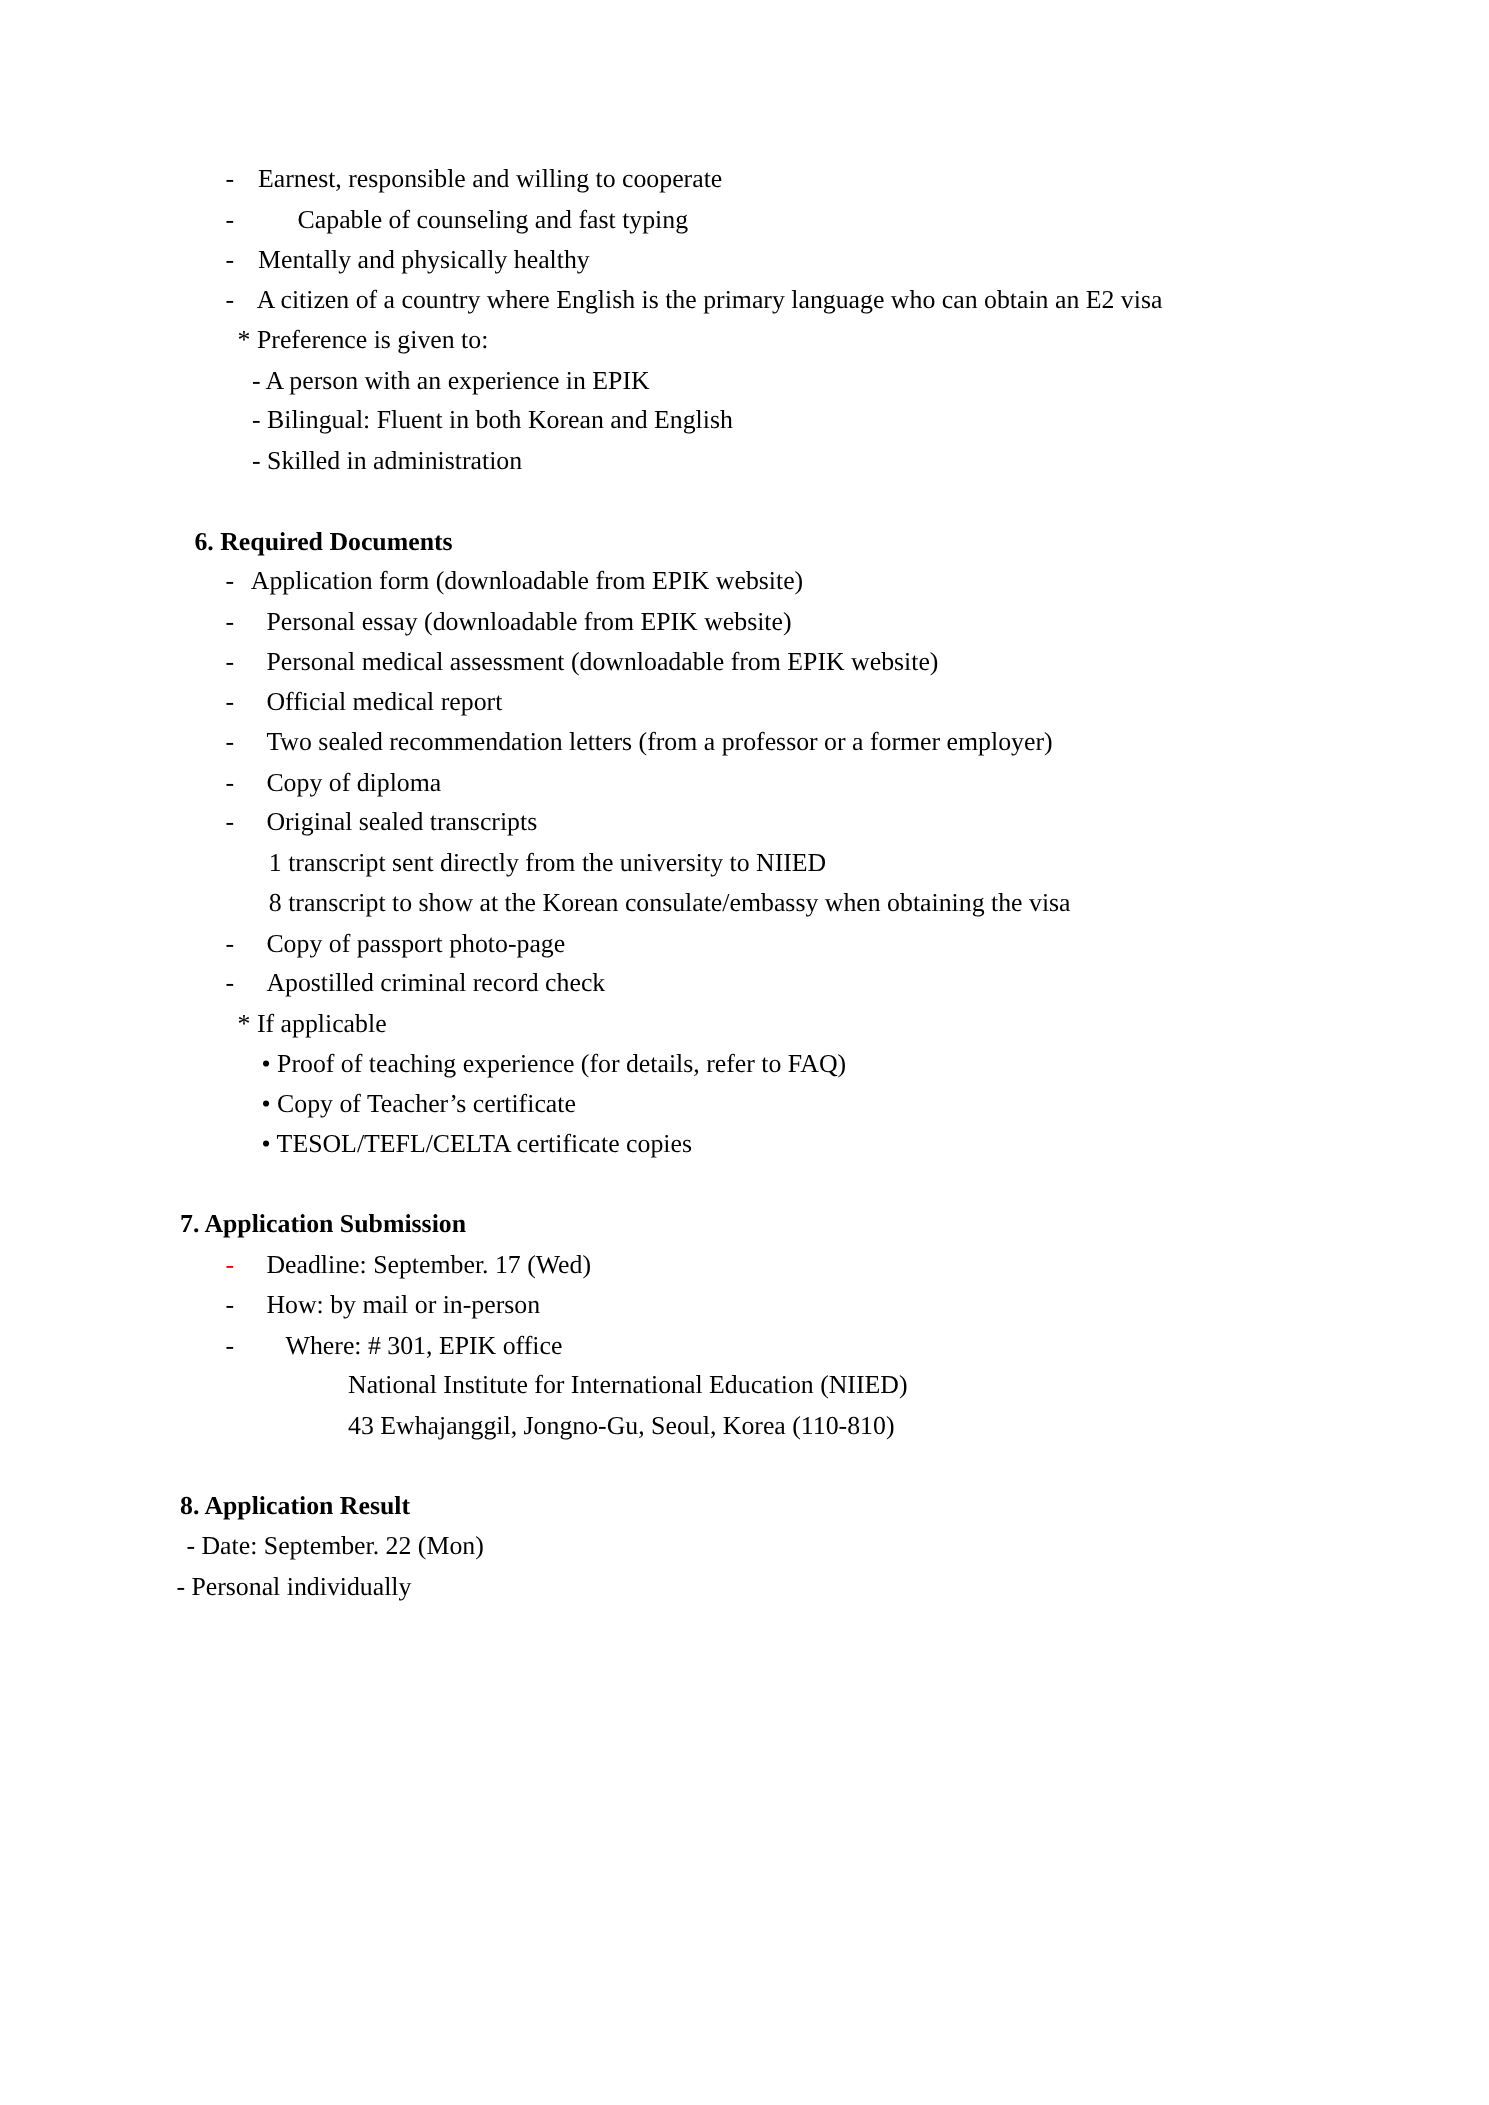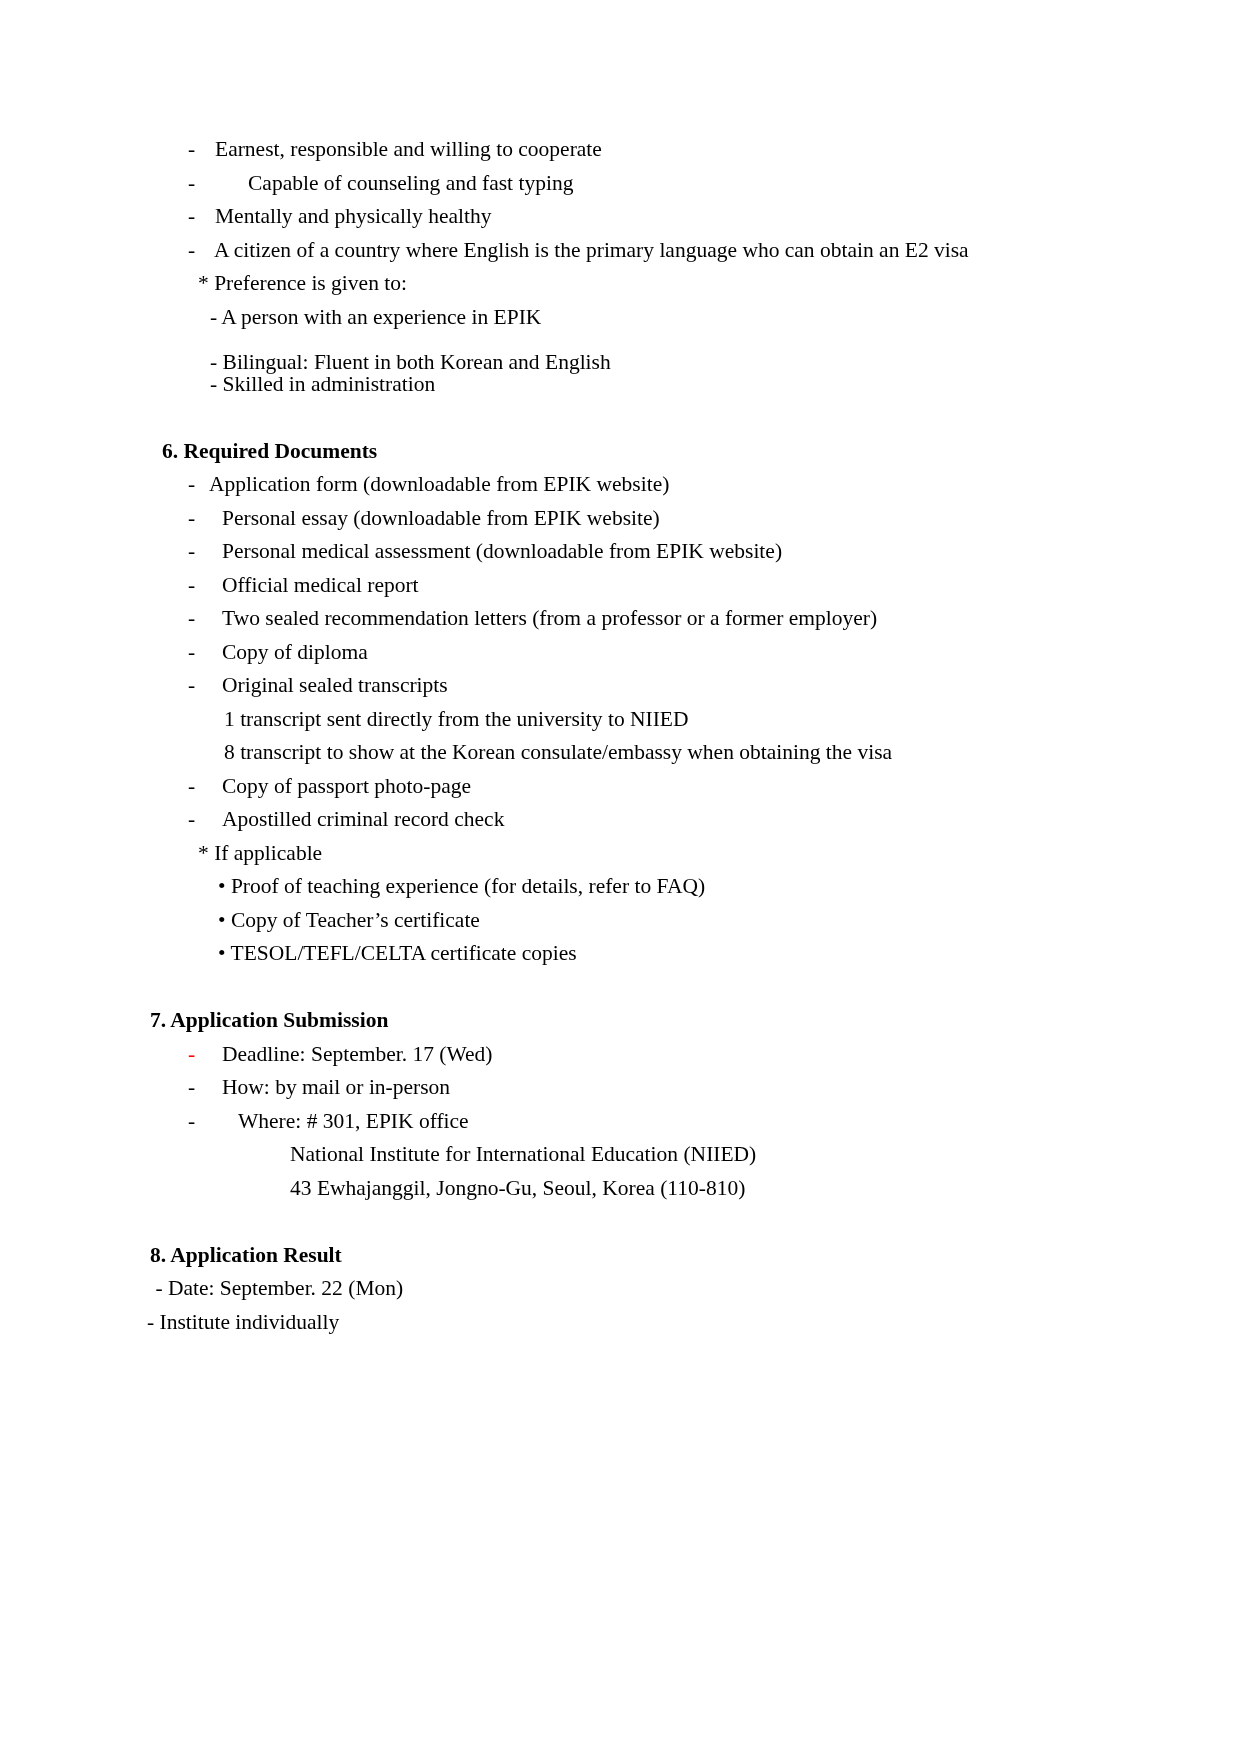--- a/index.html
+++ b/index.html
@@ -28,21 +28,21 @@
   <div class="line" style="top:204px;left:0;">
     <span class="dash" style="left:188px;">-</span>
     <span class="dash" style="left:215px;">Mentally and physically healthy</span>
   </div>
   <div class="line" style="top:238px;left:0;">
     <span class="dash" style="left:188px;">-</span>
     <span class="dash" style="left:214px;text-align:center;">A citizen of a country where English is the primary language who can obtain an E2 visa</span>
   </div>
   <div class="line" style="top:271px;left:198px;">* Preference is given to:</div>
   <div class="line" style="top:305px;left:210px;">- A person with an experience in EPIK</div>
-  <div class="line" style="top:338px;left:210px;margin-top:12px;">- Bilingual: Fluent in both Korean and English</div>
+  <div class="line" style="top:338px;left:210px;">- Bilingual: Fluent in both Korean and English</div>
   <div class="line" style="top:372px;left:210px;">- Skilled in administration</div>
 </div>
 
 <div>
   <div class="line bold" style="top:439px;left:162px;">6. Required Documents</div>
   <div class="line" style="top:472px;left:0;">
     <span class="dash" style="left:188px;">-</span>
     <span class="dash" style="left:209px;">Application form (downloadable from EPIK website)</span>
   </div>
   <div class="line" style="top:506px;left:0;">
@@ -99,14 +99,14 @@
     <span class="dash" style="left:188px;">-</span>
     <span class="dash" style="left:238px;">Where: # 301, EPIK office</span>
   </div>
   <div class="line" style="top:1142px;left:290px;">National Institute for International Education (NIIED)</div>
   <div class="line" style="top:1176px;left:290px;">43 Ewhajanggil, Jongno-Gu, Seoul, Korea (110-810)</div>
 </div>
 
 <div>
   <div class="line bold" style="top:1243px;left:150px;">8. Application Result</div>
   <div class="line" style="top:1276px;left:150px;white-space:pre;"> - Date: September. 22 (Mon)</div>
-  <div class="line" style="top:1310px;left:147px;">- Institute individually</div>
+  <div class="line" style="top:1310px;left:147px;">- Personal individually</div>
 </div>
 
 </body></html>

